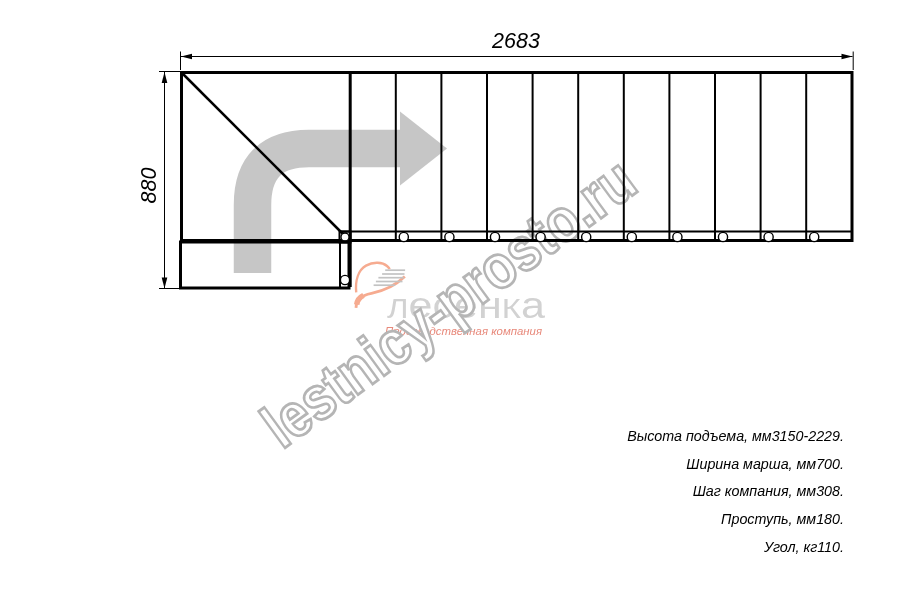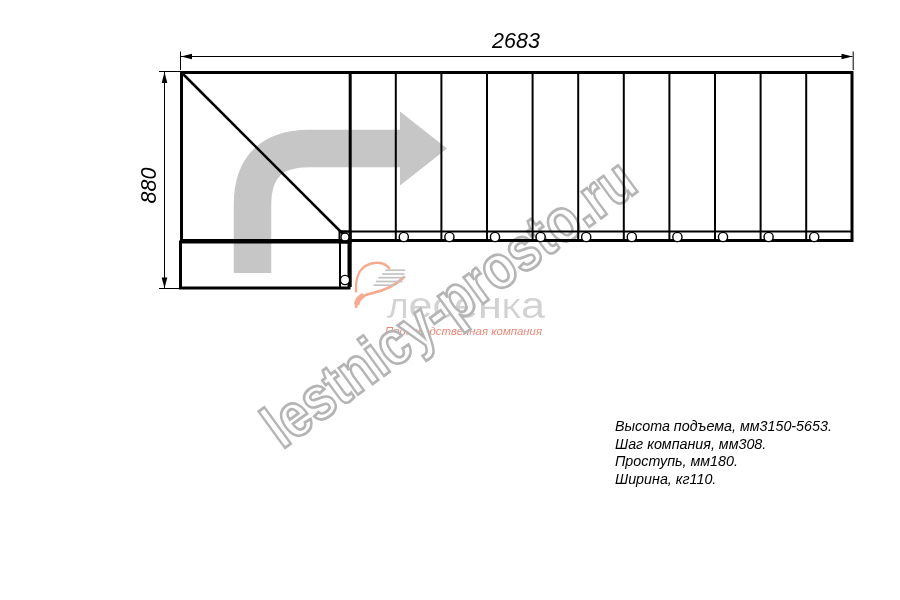--- a/index.html
+++ b/index.html
@@ -1,21 +1,21 @@
 <!DOCTYPE html>
 <html><head>
 <meta charset="utf-8">
 <style>
   html,body{margin:0;padding:0;background:#fff;}
   #page{position:relative;width:900px;height:600px;background:#fff;overflow:hidden;
         font-family:"Liberation Sans", sans-serif;}
   #draw{position:absolute;left:0;top:0;}
   #specs{position:absolute;left:615px;top:418px;width:229px;
          font-style:italic;font-size:14.3px;line-height:17.7px;color:#000;}
-  #specs .row{display:flex;justify-content:flex-start;white-space:nowrap;}
+  #specs .row{display:flex;justify-content:flex-end;white-space:nowrap;margin-top:10px;}
 </style>
 </head>
 <body>
 <div id="page">
 <svg id="draw" width="900" height="600" viewBox="0 0 900 600">
 
   <g fill="none" stroke="#f6ab90">
     <path d="M 356.2 292.4 C 355.2 280.5 358.3 270 366 265.6 C 373.5 261.4 382.5 262.2 387 266 C 388.4 267.2 389.3 268.2 389.6 269.2" stroke-width="2.4"></path>
     <path d="M 404.8 276.6 C 396 285 384 291 371.5 293.3 C 360.5 295.4 356.5 299.5 356 307.8" stroke-width="2.8"></path>
     <path d="M 363.5 295.4 C 359 297.6 357.2 300.6 356.7 304.6" stroke-width="5.5"></path>
@@ -101,28 +101,32 @@
   </g>
   <polygon points="164.5,72 161.7,83 167.3,83" fill="#000"></polygon>
   <polygon points="164.5,288.5 161.7,277.5 167.3,277.5" fill="#000"></polygon>
 
   <text x="155.5" y="185.5" font-size="21.5" font-style="italic" fill="#000" text-anchor="middle" transform="rotate(-90 155.5 185.5)">880</text>
 </svg>
 
 <div id="specs">
   <div class="row">
         <span>Высота подъема, мм</span>
-        <span>3150-5653.</span>
+        <span>3150-2229.</span>
+      </div>
+  <div class="row">
+        <span>Ширина марша, мм</span>
+        <span>700.</span>
       </div>
   <div class="row">
         <span>Шаг компания, мм</span>
         <span>308.</span>
       </div>
   <div class="row">
         <span>Проступь, мм</span>
         <span>180.</span>
       </div>
   <div class="row">
-        <span>Ширина, кг</span>
+        <span>Угол, кг</span>
         <span>110.</span>
       </div>
 </div>
 </div>
 
 </body></html>

